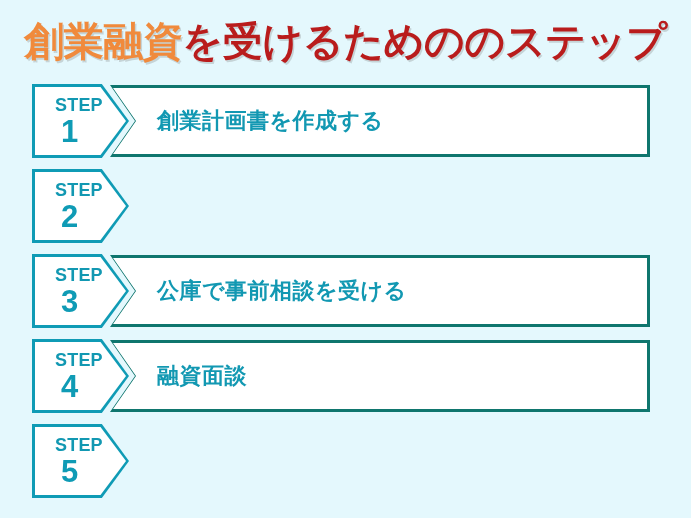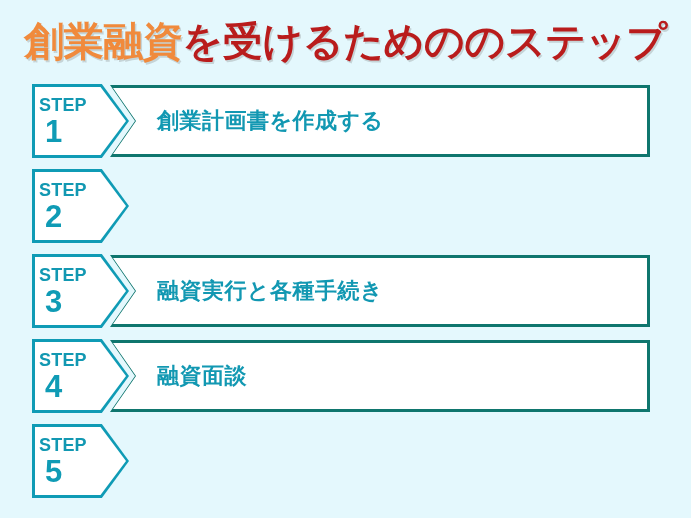--- a/index.html
+++ b/index.html
@@ -88,21 +88,21 @@
     top: 3px;
     width: 91px;
     height: 68px;
     background: #ffffff;
     -webkit-clip-path: polygon(0 0, 72% 0, 100% 50%, 72% 100%, 0 100%);
     clip-path: polygon(0 0, 72% 0, 100% 50%, 72% 100%, 0 100%);
     display: flex;
     flex-direction: column;
     align-items: flex-start;
     justify-content: center;
-    padding-left: 4px;
+    padding-left: 20px;
     box-sizing: border-box;
   }
   .step-word {
     color: #1298b2;
     font-size: 18px;
     font-weight: bold;
     line-height: 1;
     letter-spacing: 0.2px;
     margin-bottom: 2px;
   }
@@ -185,21 +185,21 @@
 
     <div class="step-row">
       <div class="step-badge">
         <div class="step-badge-inner">
           <span class="step-word">STEP</span>
           <span class="step-num">3</span>
         </div>
       </div>
       <div class="step-panel">
         <div class="step-panel-inner">
-          <span class="step-text">融資実行と各種手続き</span>
+          <span class="step-text">公庫で事前相談を受ける</span>
         </div>
       </div>
     </div>
 
     <div class="step-row">
       <div class="step-badge">
         <div class="step-badge-inner">
           <span class="step-word">STEP</span>
           <span class="step-num">4</span>
         </div>

